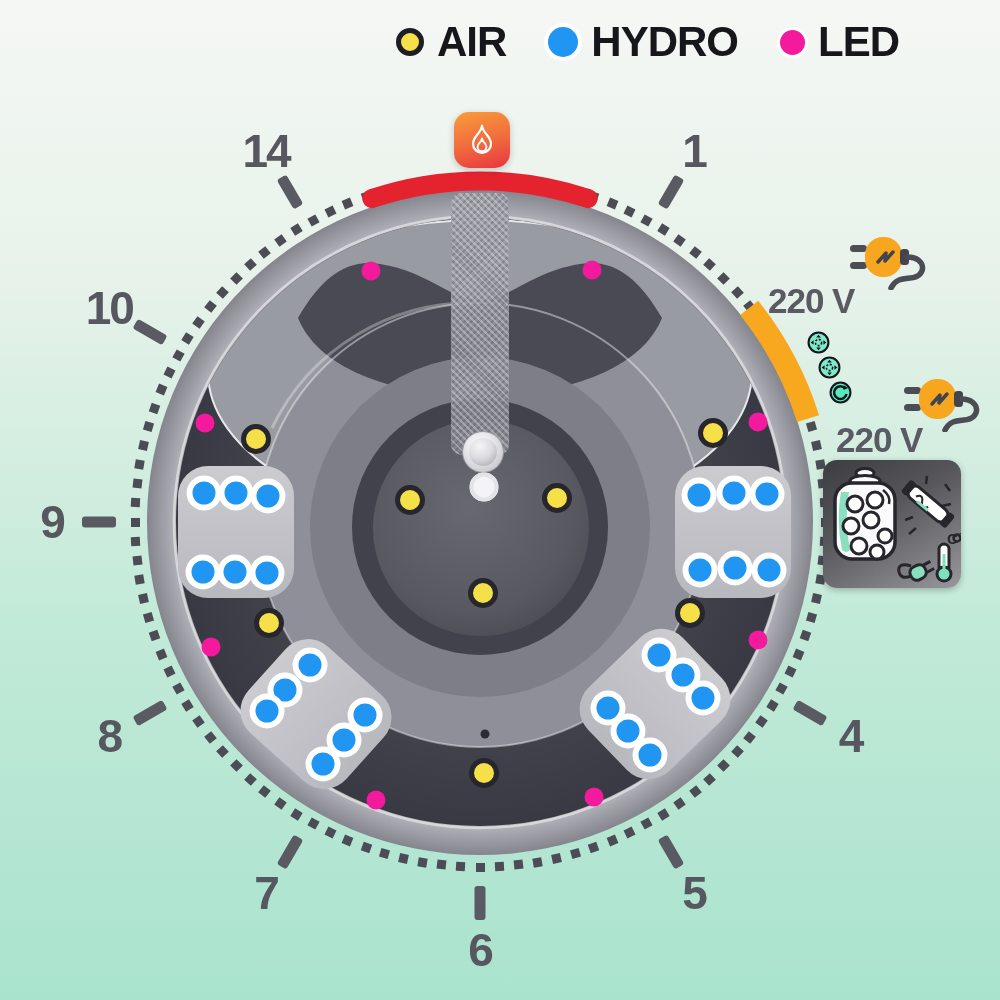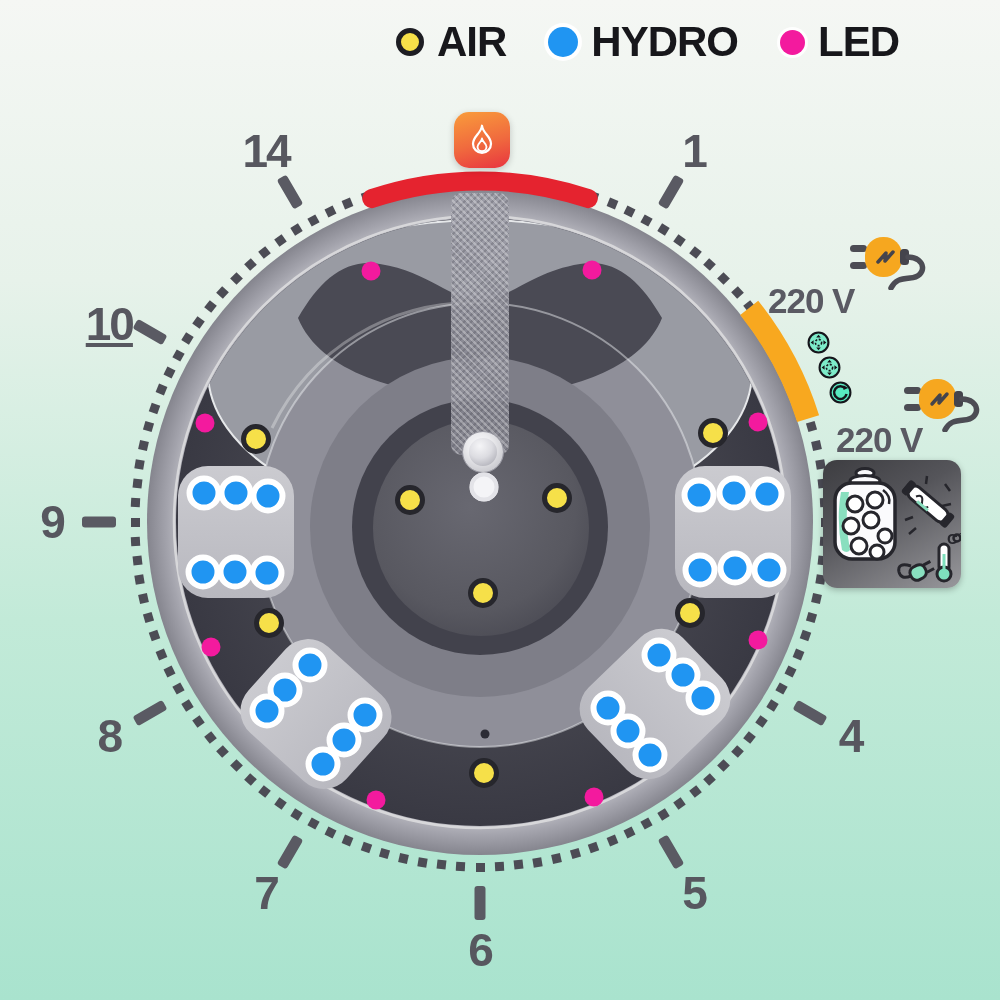--- a/index.html
+++ b/index.html
@@ -206,21 +206,21 @@
       <div class="dial-number" style="left: 694px; top: 892.659px;">5</div>
       <div class="dial-tick" style="left: 480px; top: 903px; transform: translate(-50%, -50%) rotate(180deg);"></div>
       <div class="dial-number" style="left: 480px; top: 950px;">6</div>
       <div class="dial-tick" style="left: 289.5px; top: 851.956px; transform: translate(-50%, -50%) rotate(210deg);"></div>
       <div class="dial-number" style="left: 266px; top: 892.659px;">7</div>
       <div class="dial-tick" style="left: 150.044px; top: 712.5px; transform: translate(-50%, -50%) rotate(240deg);"></div>
       <div class="dial-number" style="left: 109.341px; top: 736px;">8</div>
       <div class="dial-tick" style="left: 99px; top: 522px; transform: translate(-50%, -50%) rotate(270deg);"></div>
       <div class="dial-number" style="left: 52px; top: 522px;">9</div>
       <div class="dial-tick" style="left: 150.044px; top: 331.5px; transform: translate(-50%, -50%) rotate(300deg);"></div>
-      <div class="dial-number" style="left: 109.341px; top: 324px; text-decoration: underline;">10</div>
+      <div class="dial-number" style="left: 109.341px; top: 308px;">10</div>
       <div class="dial-tick" style="left: 289.5px; top: 192.044px; transform: translate(-50%, -50%) rotate(330deg);"></div>
       <div class="dial-number" style="left: 266px; top: 151.341px;">14</div>
     </div>
 
   <svg id="tub" width="1000" height="1000" viewBox="0 0 1000 1000">
     <defs>
       <clipPath id="deckClip">
           <circle cx="480" cy="522" r="304"></circle>
         </clipPath>
       <radialGradient id="rimG" cx="50%" cy="50%" r="50%">

